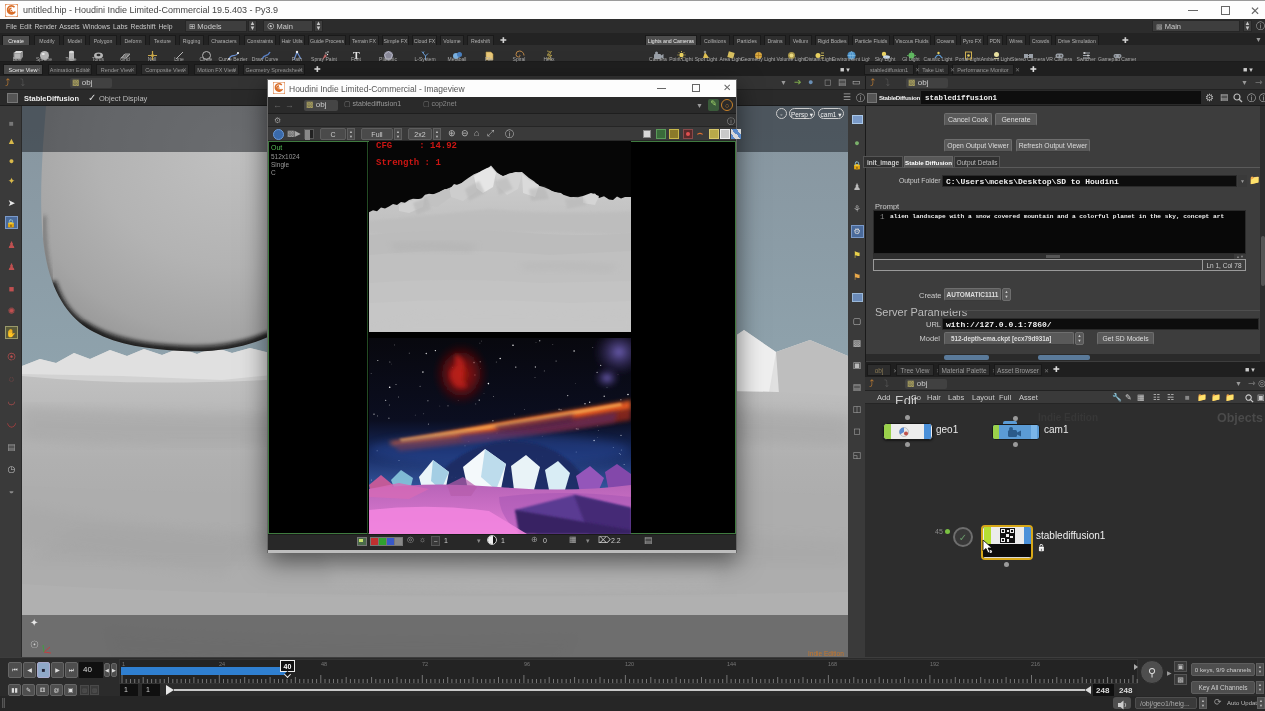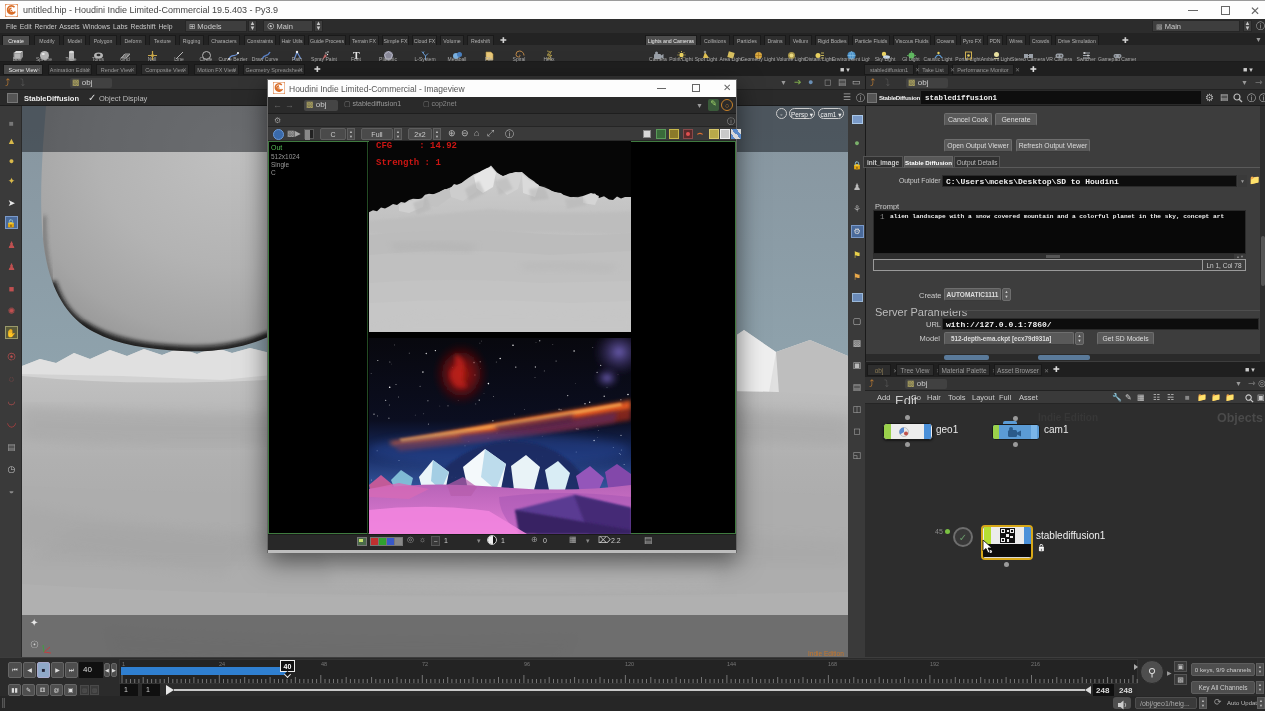--- a/index.html
+++ b/index.html
@@ -496,21 +496,21 @@
       <div class="abs" style="left:40px;top:2px;width:42px;height:10px;background:#414141;border-radius:2px;color:#ccc;font-size:8px;padding:0 2px;"><span style="color:#b5ab62;">▩</span> obj</div>
       <div class="abs" style="left:370px;top:3px;color:#999;font-size:7px;">▼</div>
       <div class="abs" style="left:383px;top:1px;color:#999;font-size:9px;">⇾</div>
       <div class="abs" style="left:393px;top:1px;color:#999;font-size:9px;">◎</div>
     </div>
 <div class="abs" id="netmenu" style="left:865px;top:391px;width:400px;height:13px;background:#3a3a3a;border-bottom:1px solid #252525;">
       <div class="abs" style="left:12px;top:2px;color:#ccc;font-size:7.5px;">Add</div>
       <div class="abs" style="left:30px;top:2px;color:#ccc;font-size:13px;text-decoration:underline;">Edit</div>
       <div class="abs" style="left:46px;top:2px;color:#ccc;font-size:7.5px;">Go</div>
       <div class="abs" style="left:62px;top:2px;color:#ccc;font-size:7.5px;">Hair</div>
-      <div class="abs" style="left:83px;top:2px;color:#ccc;font-size:7.5px;">Tools</div>
+      <div class="abs" style="left:83px;top:2px;color:#ccc;font-size:7.5px;">Labs</div>
       <div class="abs" style="left:107px;top:2px;color:#ccc;font-size:7.5px;">Layout</div>
       <div class="abs" style="left:134px;top:2px;color:#ccc;font-size:7.5px;">Full</div>
       <div class="abs" style="left:154px;top:2px;color:#ccc;font-size:7.5px;">Asset</div>
       <div class="abs" style="left:247px;top:2px;color:#ccc;font-size:8px;">🔧</div>
       <div class="abs" style="left:260px;top:2px;color:#ccc;font-size:8px;">✎</div>
       <div class="abs" style="left:272px;top:2px;color:#ccc;font-size:8px;">▦</div>
       <div class="abs" style="left:288px;top:2px;color:#ccc;font-size:8px;">☷</div>
       <div class="abs" style="left:302px;top:2px;color:#ccc;font-size:8px;">☵</div>
       <div class="abs" style="left:320px;top:2px;color:#888;font-size:8px;">■</div>
       <div class="abs" style="left:332px;top:2px;color:#d8b84a;font-size:8px;">📁</div>

